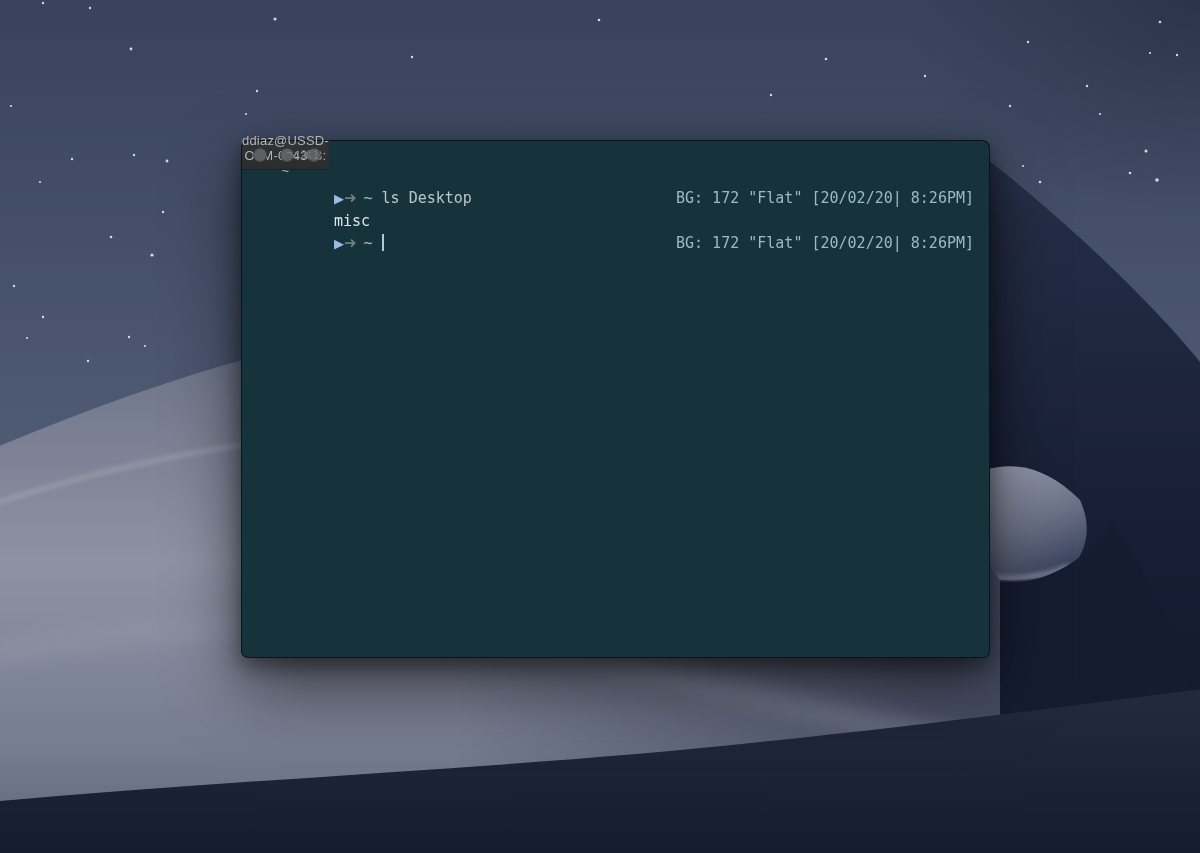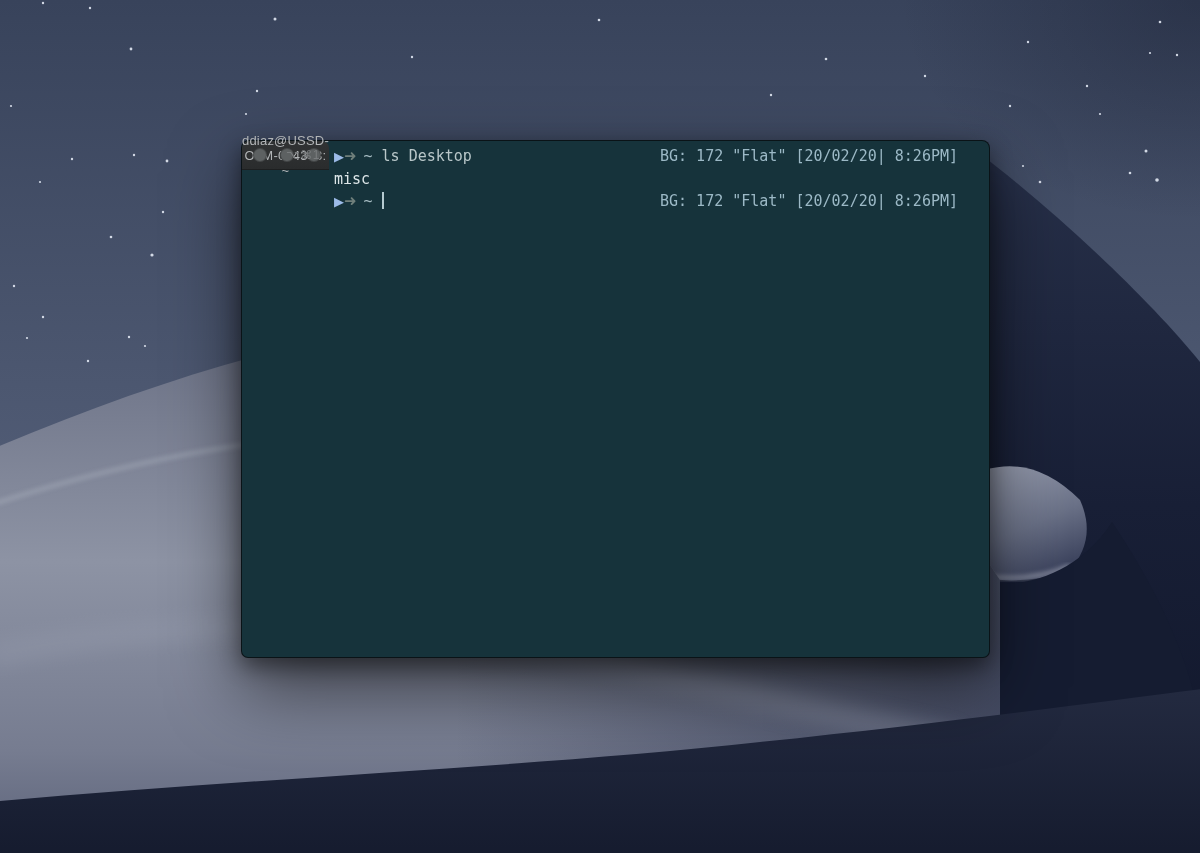--- a/index.html
+++ b/index.html
@@ -28,24 +28,24 @@
     border-radius:7px 7px 0 0;
     display:flex;align-items:center;
   }
   .lights{position:absolute;left:11px;top:0;bottom:0;display:flex;align-items:center;gap:13px;}
   .light{width:12px;height:12px;border-radius:50%;background:#5d6162;border:0.5px solid rgba(0,0,0,.25);}
   .title{flex:1;text-align:center;font-size:13px;color:#b2b5b7;letter-spacing:.2px;}
   .shortcut{position:absolute;right:9px;top:0;bottom:0;display:flex;align-items:center;font-size:12px;color:#797c7e;letter-spacing:.5px;}
 
   .term{
     flex:1;overflow:hidden;
-    padding:4px 31px 0 5px;
+    padding:4px 15px 0 5px;
     border-radius:0 0 6px 6px;
     font-family:"DejaVu Sans Mono","Liberation Mono",monospace;
-    font-size:15px;line-height:22px;color:#b9c7c9;
+    font-size:15px;line-height:22px;color:#b9c7c9;margin-top:42px;
   }
   .row{display:flex;justify-content:space-between;align-items:baseline;white-space:pre;}
   .tri{color:#9cbbe8;font-family:"DejaVu Sans",sans-serif;font-size:13px;}
   .arr{color:#6f7f7b;font-weight:bold;font-family:"DejaVu Sans",sans-serif;}
   .cwd{color:#a6bcc2;margin-left:7px;}
   .cmd{color:#b9c7c9;margin-left:9px;}
   .out{font-weight:normal;color:#dde6e8;}
   .status{color:#9cb9c6;}
   .cursor{display:inline-block;width:2px;height:17px;background:#b5cad0;margin-left:9px;vertical-align:-3px;}
 </style>

